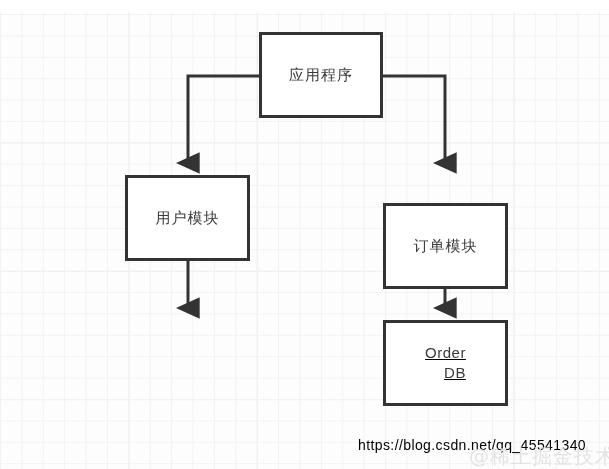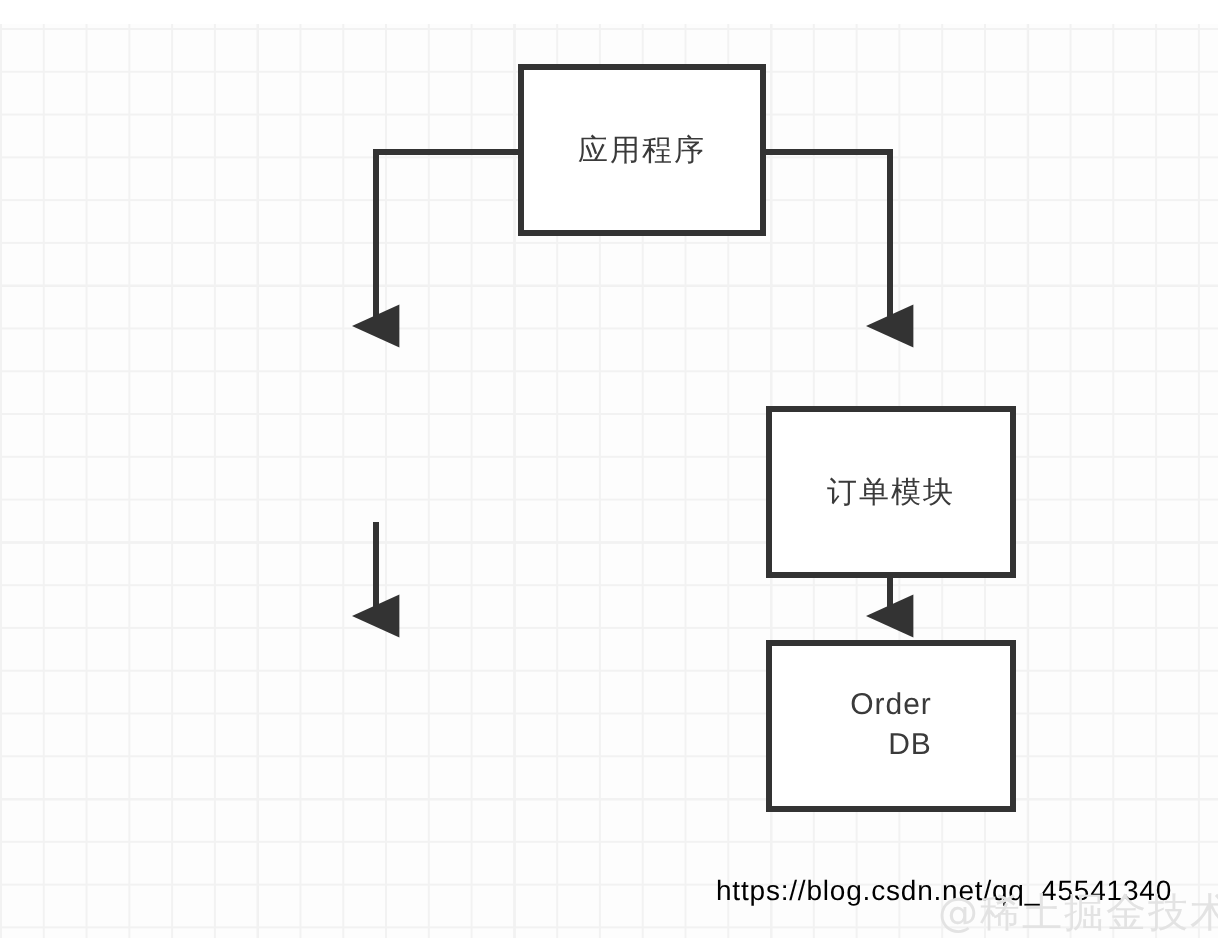--- a/index.html
+++ b/index.html
@@ -76,21 +76,21 @@
   .node-label.cjk {
     font-family: "DejaVu Sans", "Liberation Sans", sans-serif;
     font-size: 15px;
     letter-spacing: 1px;
   }
   
   #node-app      { left: 259px; top: 32px;  width: 124px; height: 86px; }
   #node-user-mod { left: 125px; top: 175px; width: 125px; height: 86px; }
   #node-order-mod{ left: 383px; top: 175px; width: 125px; height: 86px; margin-top: 28px; }
   #node-user-db  { left: 125px; top: 320px; width: 125px; height: 86px; }
-  #node-order-db { left: 383px; top: 320px; width: 125px; height: 86px; }
+  #node-order-db { left: 383px; top: 320px; width: 125px; height: 86px; text-decoration: underline; }
 
   
   .watermark-url {
     position: absolute;
     left: 358px;
     top: 437px;
     font-size: 14px;
     color: #000000;
     letter-spacing: 0.4px;
     z-index: 5;
@@ -132,20 +132,23 @@
 
     <path d="M 188,261 L 188,308" fill="none" stroke="#333333" stroke-width="3" stroke-linecap="butt" marker-end="url(#arrowhead)"></path>
 
     <path d="M 445,261 L 445,308" fill="none" stroke="#333333" stroke-width="3" stroke-linecap="butt" marker-end="url(#arrowhead)"></path>
   </svg>
 
   <div class="node-box" id="node-app">
     <span class="node-label cjk">应用程序</span>
   </div>
 
+  <div class="node-box" id="node-user-mod">
+    <span class="node-label cjk">用户模块</span>
+  </div>
 
   <div class="node-box" id="node-order-mod">
     <span class="node-label cjk">订单模块</span>
   </div>
 
 
   <div class="node-box" id="node-order-db">
     <span class="node-label">Order
 DB</span>
   </div>

